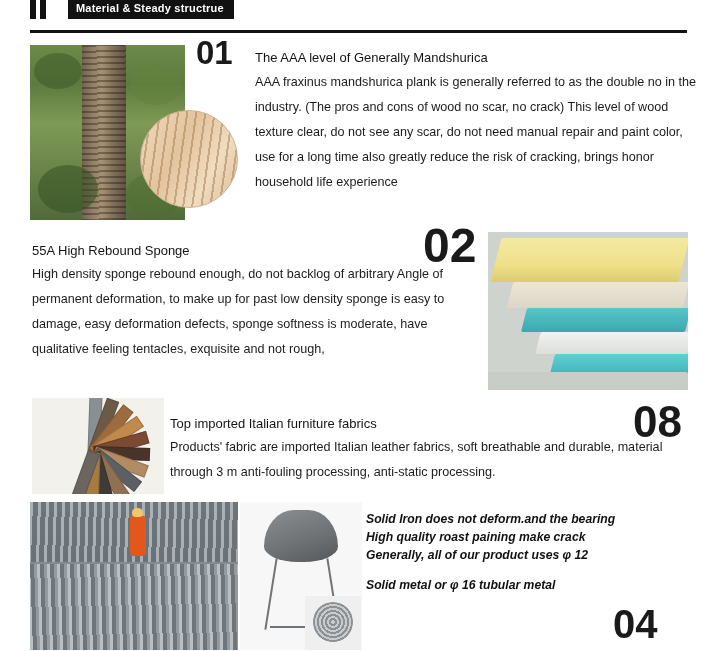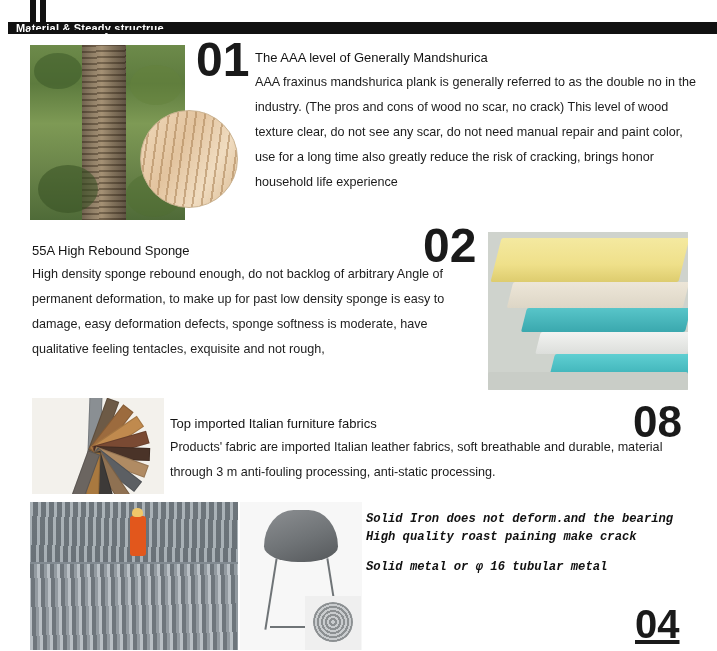--- a/index.html
+++ b/index.html
@@ -14,21 +14,21 @@
     position: relative;
   }
 
   
   .header {
     position: absolute;
     top: 0; left: 0;
     width: 717px;
     height: 16px;
     display: flex;
-    flex-direction: column;
+    align-items: center;
   }
   .header-bars {
     width: 30px;
     height: 22px;
     margin-left: 30px;
     display: flex;
     gap: 4px;
   }
   .header-bars i {
     display: block;
@@ -109,21 +109,21 @@
     left: 140px; top: 110px;
     width: 98px; height: 98px;
     border-radius: 50%;
     background:
       repeating-linear-gradient(98deg,
         rgba(170,130,85,.55) 0 2px,
         rgba(233,205,168,0) 2px 9px),
       linear-gradient(120deg,#efd9bb 0%,#e3c49f 40%,#f0dcc0 70%,#dbbc95 100%);
     border: 1px solid #cbb391;
   }
-  .s1-num { position: absolute; left: 196px; top: 36px; font-size: 48px; }
+  .s1-num { position: absolute; left: 196px; top: 36px; font-size: 33px; }
   .s1-head { position: absolute; left: 255px; top: 45px; width: 440px; }
   .s1-body { position: absolute; left: 255px; top: 70px; width: 448px; }
 
   
   .s2-head { position: absolute; left: 32px; top: 238px; width: 400px; }
   .s2-body { position: absolute; left: 32px; top: 262px; width: 455px; }
   .s2-num { position: absolute; left: 423px; top: 222px; font-size: 48px; }
 
   .s2-photo {
     position: absolute;
@@ -216,31 +216,31 @@
     width: 56px; height: 54px;
     background: #efefef;
     overflow: hidden;
   }
   .s4-photo-c .coil {
     position: absolute; left: 8px; top: 6px; width: 40px; height: 40px;
     border-radius: 50%;
     background: repeating-radial-gradient(circle at 50% 50%, #c9ccce 0 2px, #8c9092 2px 4px);
   }
 
-  .s4-text { position: absolute; left: 366px; top: 510px; width: 330px; font-family: Liberation Mono, monospace; }
+  .s4-text { position: absolute; left: 366px; top: 510px; width: 330px; }
   .s4-text p {
     margin: 0;
     font-style: italic;
     font-weight: bold;
     font-size: 12.2px;
     line-height: 18px;
     color: #111;
   }
   .s4-text .gap { height: 12px; }
-  .s4-num { position: absolute; left: 635px; top: 604px; font-size: 40px; text-decoration: underline; }
+  .s4-num { position: absolute; left: 613px; top: 604px; font-size: 40px; }
 </style>
 </head>
 <body>
 
 <div class="header">
   <div class="header-bars">
     <i></i>
       <i></i>
   </div>
   <div class="header-title-box">Material &amp; Steady structrue</div>
@@ -300,16 +300,17 @@
   <div class="leg lg1"></div>
   <div class="leg lg2"></div>
   <div class="leg lg3"></div>
 </div>
 <div class="s4-photo-c">
   <div class="coil"></div>
 </div>
 <div class="s4-text">
   <p>Solid Iron does not deform.and the bearing</p>
   <p>High quality roast paining make crack</p>
+  <p>Generally, all of our product uses φ 12</p>
   <div class="gap"></div>
   <p>Solid metal or φ 16 tubular metal</p>
 </div>
 <div class="sec-num s4-num">04</div>
 
 </body></html>

